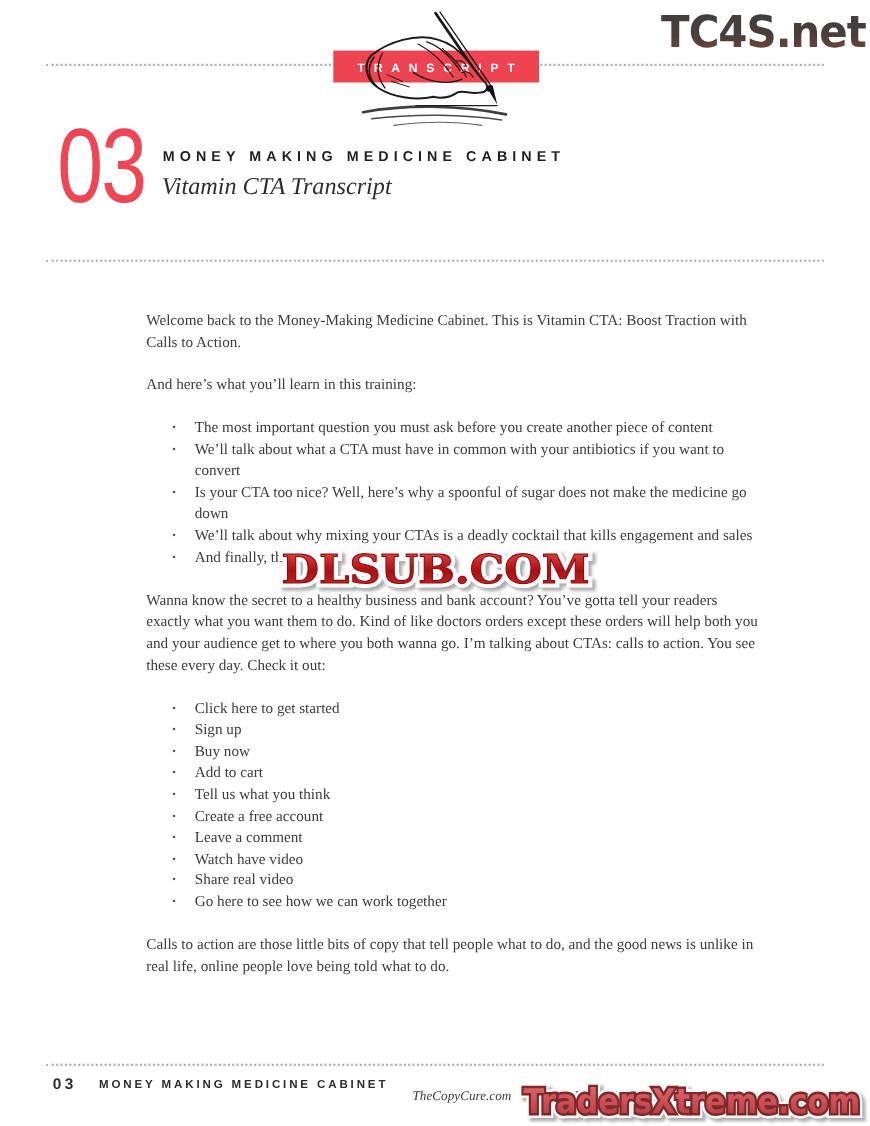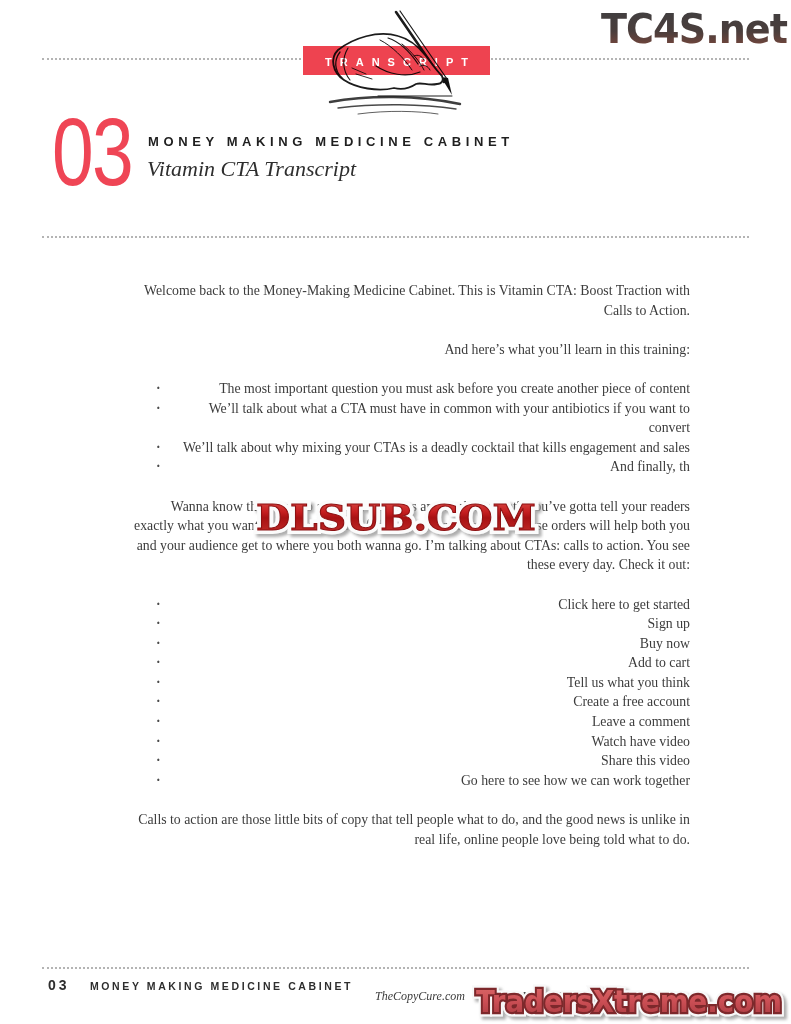--- a/index.html
+++ b/index.html
@@ -44,21 +44,21 @@
   }
   .header-subtitle {
     position:absolute; left:147px; top:156px;
     font-family:"Liberation Serif", serif; font-style:italic;
     font-size:22px; color:#2e2e2e;text-align:center;
   }
 
   
   .content {
     position:absolute; left:133px; top:281px; width:557px;
-    font-size:13.8px; line-height:19.6px;text-align:right;
+    font-size:13.8px; line-height:19.6px;
   }
   .content p { margin:0 0 19.6px 0; }
   .content ul { list-style:none; margin:0 0 19.6px 0; }
   .content li { position:relative; padding-left:44px; }
   .content li::before {
     content:"\00B7"; position:absolute; left:23px; top:0;
     font-weight:bold; color:#4a4a4a;
   }
 
   
@@ -141,34 +141,35 @@
   <div class="big-number">03</div>
   <div class="header-title">MONEY MAKING MEDICINE CABINET</div>
   <div class="header-subtitle">Vitamin CTA Transcript</div>
 
   <div class="content">
     <p>Welcome back to the Money-Making Medicine Cabinet. This is Vitamin CTA: Boost Traction with Calls to Action.</p>
     <p>And here’s what you’ll learn in this training:</p>
     <ul>
       <li>The most important question you must ask before you create another piece of content</li>
       <li>We’ll talk about what a CTA must have in common with your antibiotics if you want to convert</li>
+      <li>Is your CTA too nice? Well, here’s why a spoonful of sugar does not make the medicine go down</li>
       <li>We’ll talk about why mixing your CTAs is a deadly cocktail that kills engagement and sales</li>
       <li>And finally, th</li>
     </ul>
     <p>Wanna know the secret to a healthy business and bank account? You’ve gotta tell your readers exactly what you want them to do. Kind of like doctors orders except these orders will help both you and your audience get to where you both wanna go. I’m talking about CTAs: calls to action. You see these every day. Check it out:</p>
     <ul>
       <li>Click here to get started</li>
       <li>Sign up</li>
       <li>Buy now</li>
       <li>Add to cart</li>
       <li>Tell us what you think</li>
       <li>Create a free account</li>
       <li>Leave a comment</li>
       <li>Watch have video</li>
-      <li>Share this video</li>
+      <li>Share real video</li>
       <li>Go here to see how we can work together</li>
     </ul>
     <p>Calls to action are those little bits of copy that tell people what to do, and the good news is unlike in real life, online people love being told what to do.</p>
   </div>
 
   <svg class="dlsub-svg" width="296" height="50" viewBox="0 0 296 50">
     <defs>
       <linearGradient id="gradDL" x1="0" y1="0" x2="0" y2="1">
         <stop offset="0%" stop-color="#dd5a52"></stop>
         <stop offset="38%" stop-color="#c61e20"></stop>

